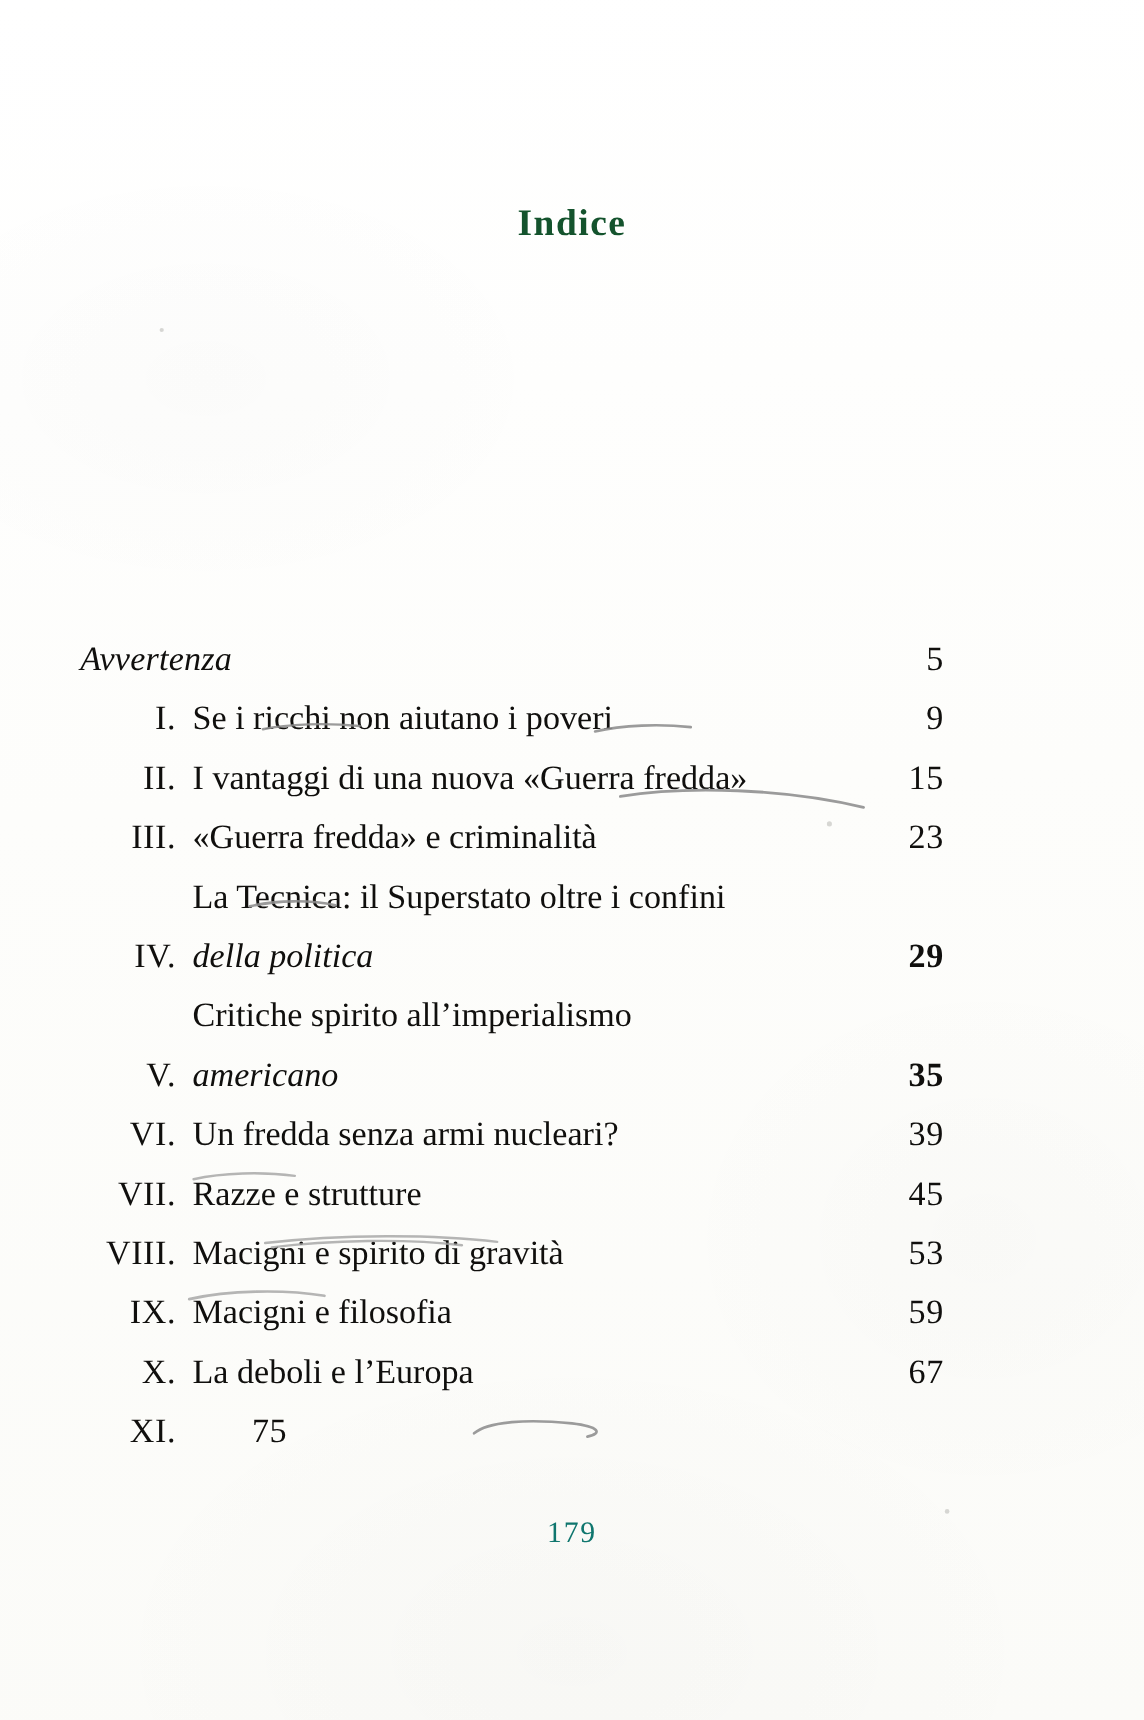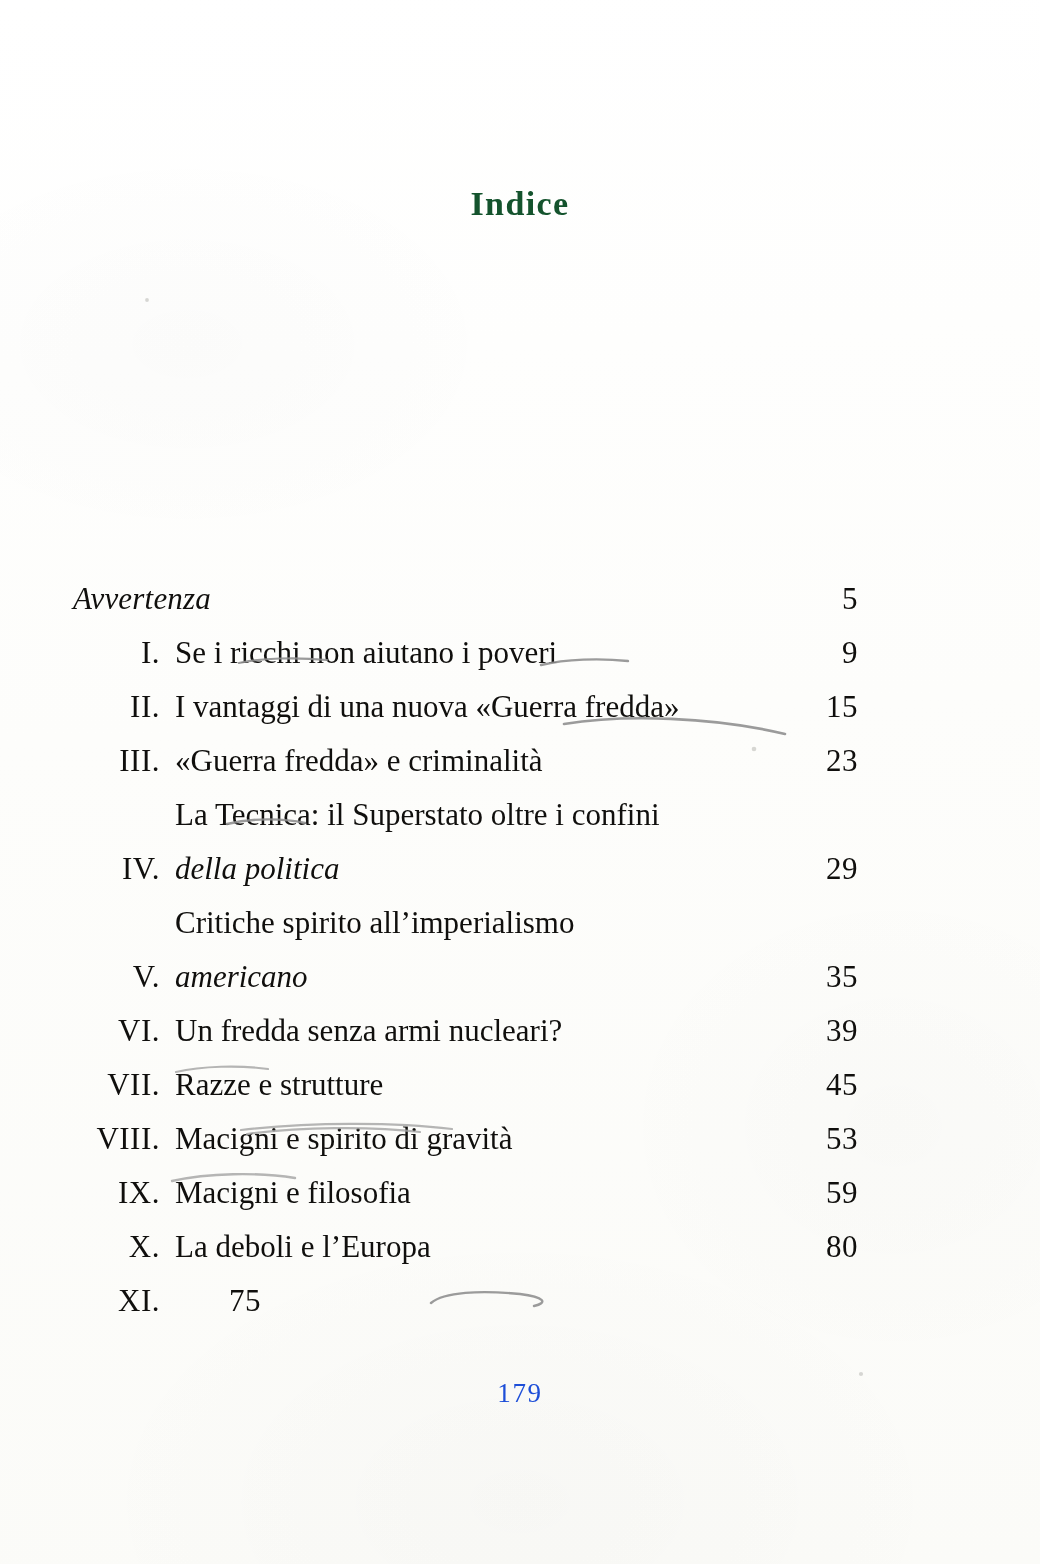--- a/index.html
+++ b/index.html
@@ -101,37 +101,38 @@
     font-size: 31px;
     letter-spacing: 0.2px;
   }
   .toc-row.front .page-no {
     align-self: flex-start;
   }
 
   
   .toc-row.two-line .page-no {
     align-self: flex-end;
+    font-weight: bold;
   }
 
   
   .page-no, .folio {
     font-family: "Liberation Serif", "DejaVu Serif", serif;
   }
 
   
   .folio {
     position: absolute;
     left: 0;
     right: 0;
     top: 1378px;
     text-align: center;
     font-size: 27px;
     letter-spacing: 1.6px;
-    color: #1d4ed8;
+    color: #0f766e;
   }
 
   
   .pencil-layer {
     position: absolute;
     inset: 0;
     z-index: 3;
     pointer-events: none;
   }
   .pencil-layer svg {
@@ -246,21 +247,21 @@
         <span>Macigni e filosofia</span>
       </span>
       <span class="page-no">59</span>
     </div>
 
     <div class="toc-row">
       <span class="num">X.</span>
       <span class="title-cell">
         <span>La deboli e l’Europa</span>
       </span>
-      <span class="page-no">80</span>
+      <span class="page-no">67</span>
     </div>
 
     <div class="toc-row">
       <span class="num">XI.</span>
       <span class="page-no">75</span>
     </div>
 
   </div>
 
   <div class="folio">179</div>

